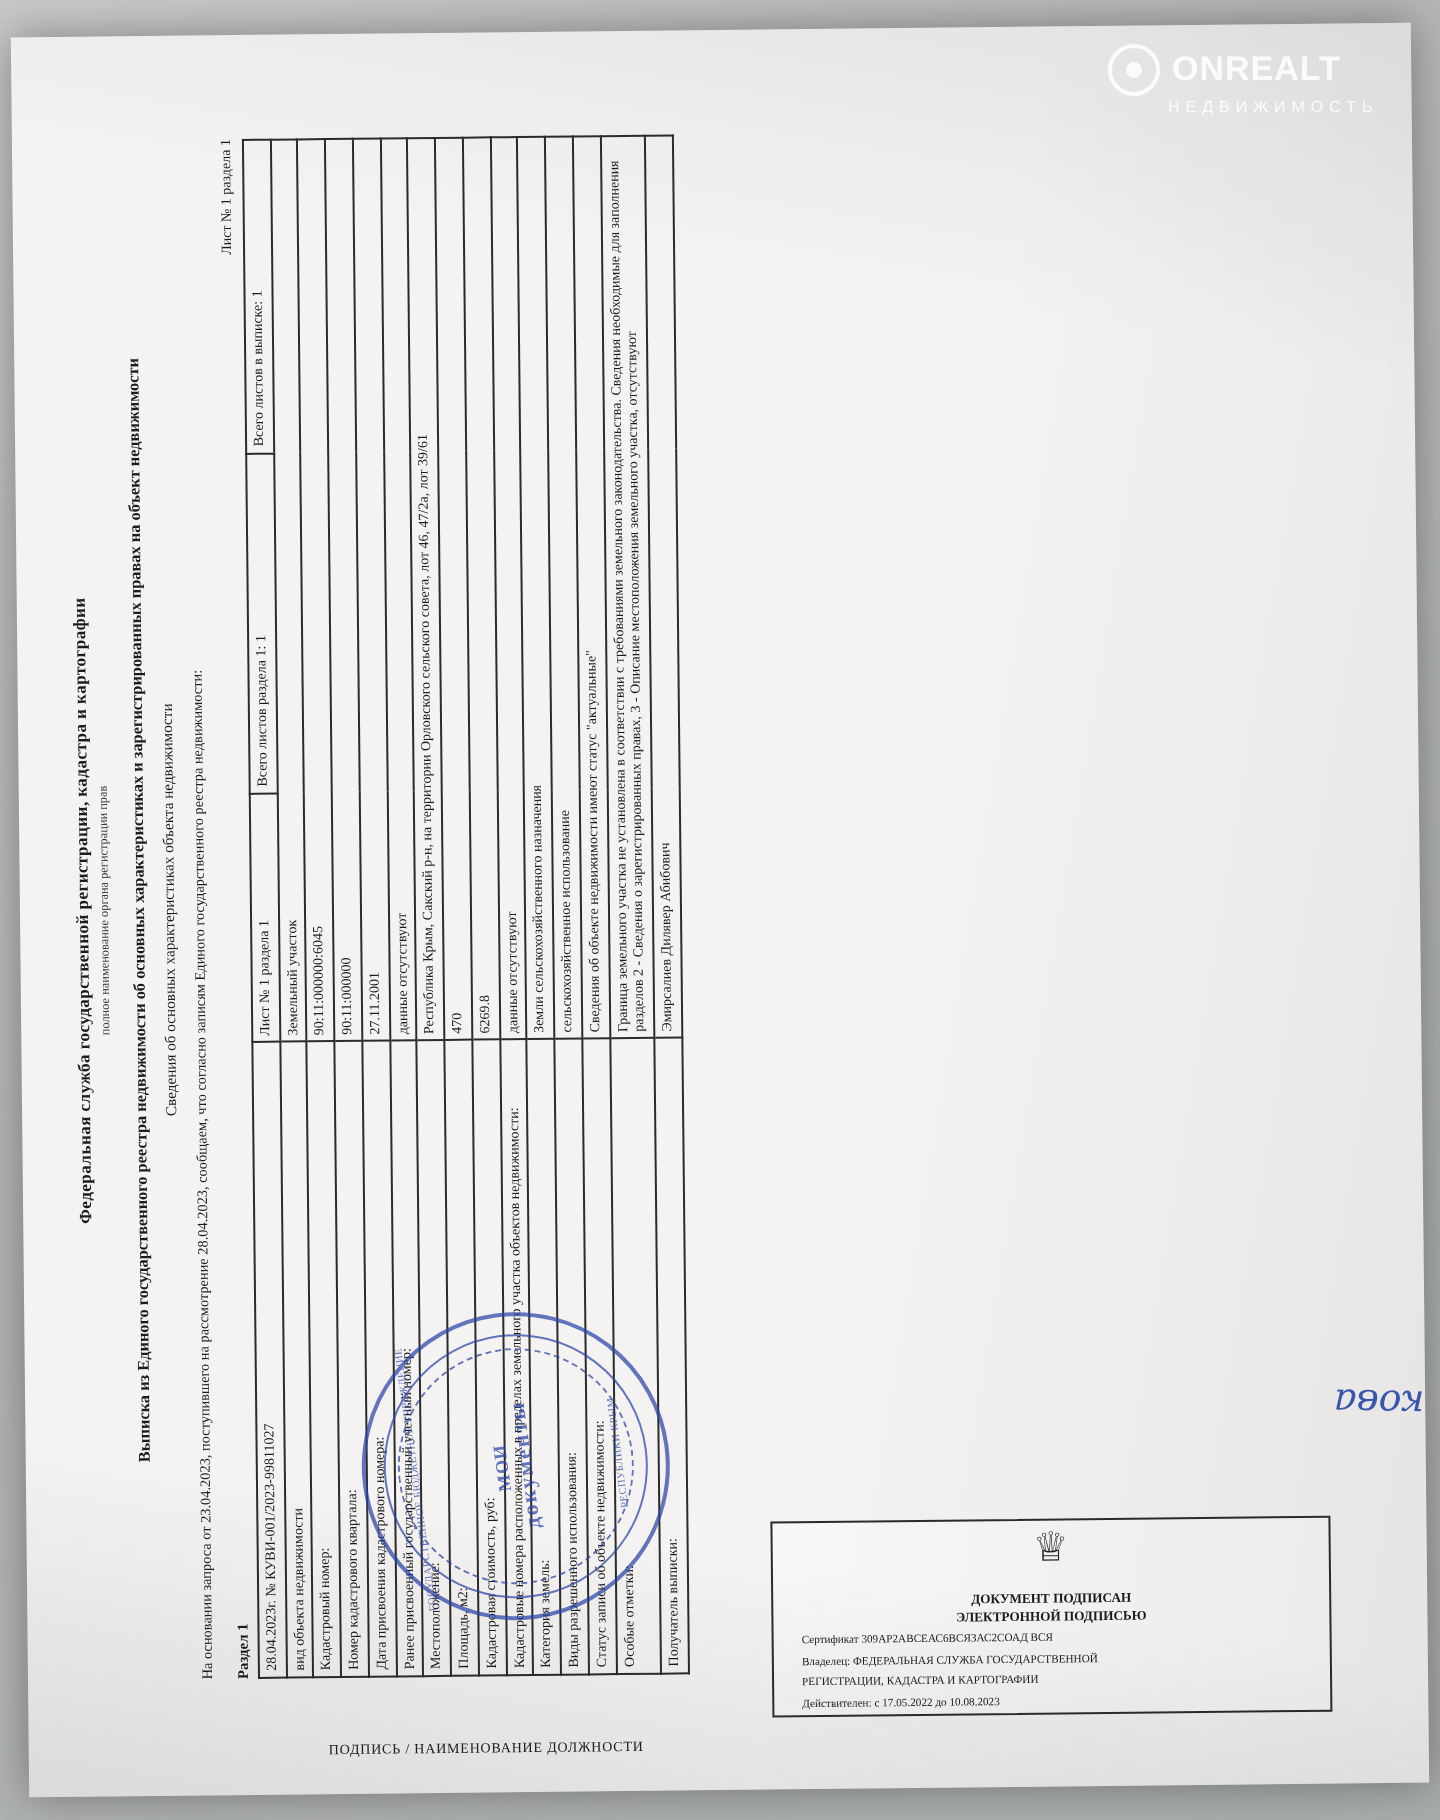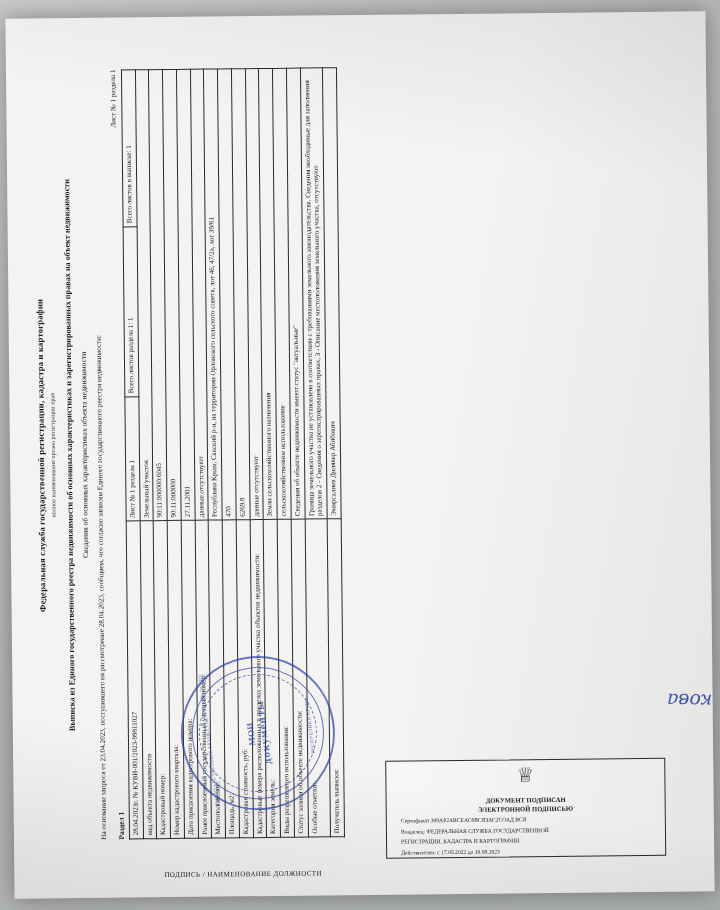--- a/index.html
+++ b/index.html
@@ -344,20 +344,27 @@
     white-space: nowrap;
     color: #222;
   }
   .ec1 { left: 18px; top: 150px; transform: rotate(0deg); writing-mode: vertical-rl; }
 </style>
 </head>
 <body>
 
 <div id="stage">
 
+  <div class="watermark">
+    <div class="wm-row">
+      <span class="wm-logo"></span>
+      <span class="wm-name">ONREALT</span>
+    </div>
+    <div class="wm-sub">НЕДВИЖИМОСТЬ</div>
+  </div>
 
   <div id="paper-wrap">
     <div id="paper">
 
       <div class="sheet-inner">
 
         <div class="hdr">
           <div class="l1">Федеральная служба государственной регистрации, кадастра и картографии</div>
           <div class="l2">полное наименование органа регистрации прав</div>
           <div class="l3">Выписка из Единого государственного реестра недвижимости об основных характеристиках и зарегистрированных правах на объект недвижимости</div>

